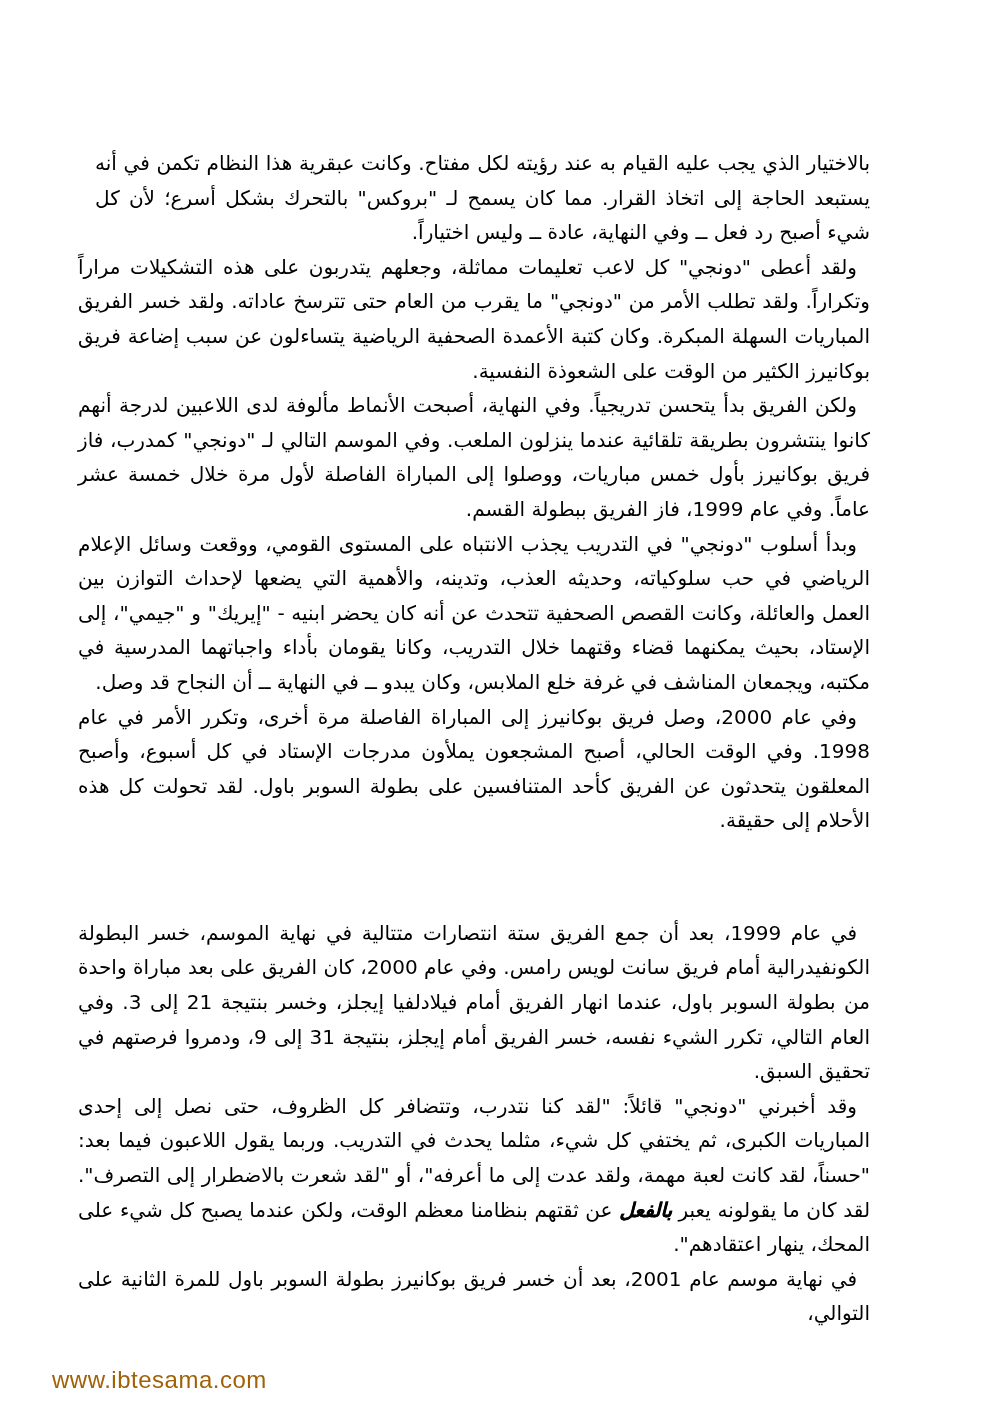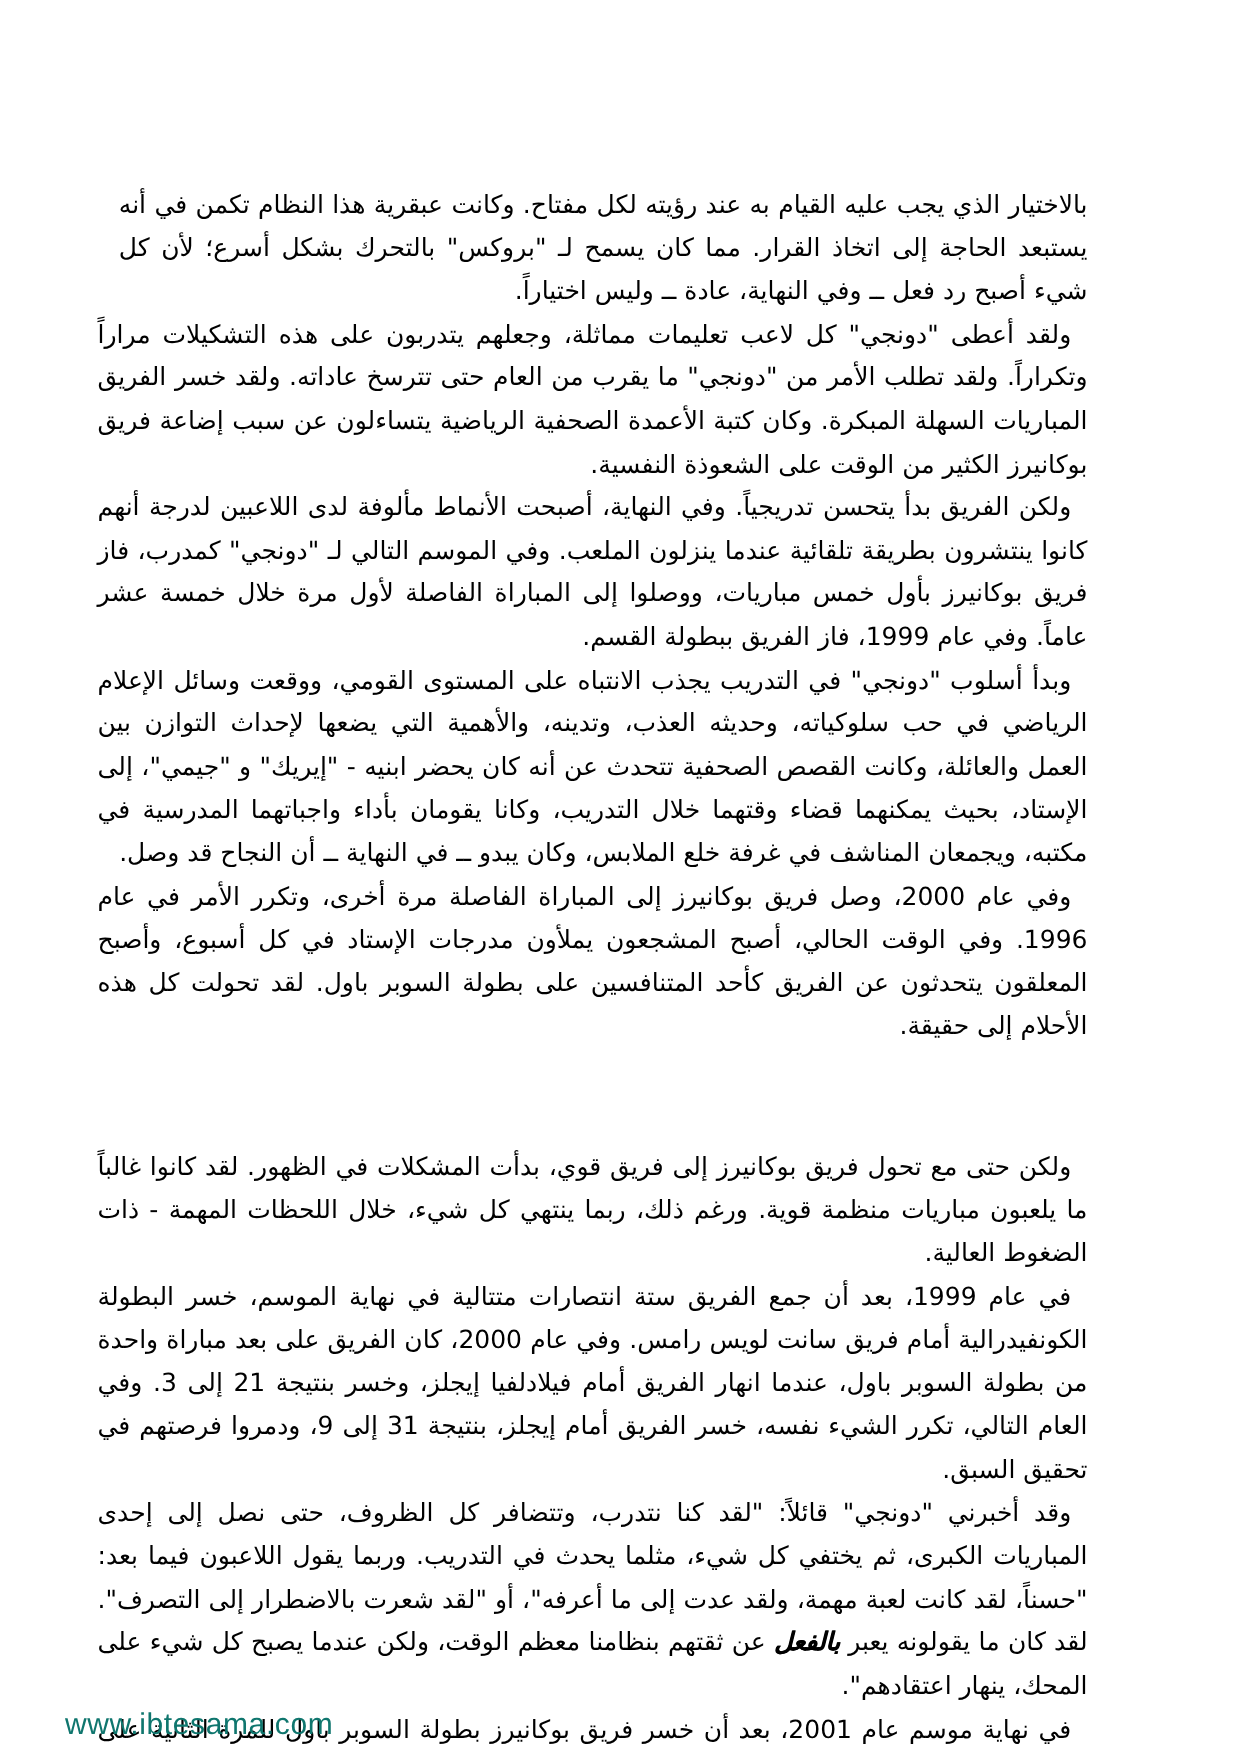--- a/index.html
+++ b/index.html
@@ -46,36 +46,35 @@
     font-style: italic;
   }
   .watermark {
     position: absolute;
     left: 52px;
     top: 1366px;
     direction: ltr;
     font-family: "Liberation Sans", sans-serif;
     font-size: 24px;
     letter-spacing: 0.5px;
-    color: #0f766e;
+    color: #a16207;
   }
 </style>
 </head>
 <body>
 
 <div class="page">
   <main class="text-column">
     <p class="para continuation">بالاختيار الذي يجب عليه القيام به عند رؤيته لكل مفتاح. وكانت عبقرية هذا النظام تكمن في أنه يستبعد الحاجة إلى اتخاذ القرار. مما كان يسمح لـ "بروكس" بالتحرك بشكل أسرع؛ لأن كل شيء أصبح رد فعل ــ وفي النهاية، عادة ــ وليس اختياراً.</p>
     <p class="para">ولقد أعطى "دونجي" كل لاعب تعليمات مماثلة، وجعلهم يتدربون على هذه التشكيلات مراراً وتكراراً. ولقد تطلب الأمر من "دونجي" ما يقرب من العام حتى تترسخ عاداته. ولقد خسر الفريق المباريات السهلة المبكرة. وكان كتبة الأعمدة الصحفية الرياضية يتساءلون عن سبب إضاعة فريق بوكانيرز الكثير من الوقت على الشعوذة النفسية.</p>
     <p class="para">ولكن الفريق بدأ يتحسن تدريجياً. وفي النهاية، أصبحت الأنماط مألوفة لدى اللاعبين لدرجة أنهم كانوا ينتشرون بطريقة تلقائية عندما ينزلون الملعب. وفي الموسم التالي لـ "دونجي" كمدرب، فاز فريق بوكانيرز بأول خمس مباريات، ووصلوا إلى المباراة الفاصلة لأول مرة خلال خمسة عشر عاماً. وفي عام 1999، فاز الفريق ببطولة القسم.</p>
     <p class="para">وبدأ أسلوب "دونجي" في التدريب يجذب الانتباه على المستوى القومي، ووقعت وسائل الإعلام الرياضي في حب سلوكياته، وحديثه العذب، وتدينه، والأهمية التي يضعها لإحداث التوازن بين العمل والعائلة، وكانت القصص الصحفية تتحدث عن أنه كان يحضر ابنيه - "إيريك" و "جيمي"، إلى الإستاد، بحيث يمكنهما قضاء وقتهما خلال التدريب، وكانا يقومان بأداء واجباتهما المدرسية في مكتبه، ويجمعان المناشف في غرفة خلع الملابس، وكان يبدو ــ في النهاية ــ أن النجاح قد وصل.</p>
-    <p class="para">وفي عام 2000، وصل فريق بوكانيرز إلى المباراة الفاصلة مرة أخرى، وتكرر الأمر في عام 1996. وفي الوقت الحالي، أصبح المشجعون يملأون مدرجات الإستاد في كل أسبوع، وأصبح المعلقون يتحدثون عن الفريق كأحد المتنافسين على بطولة السوبر باول. لقد تحولت كل هذه الأحلام إلى حقيقة.</p>
+    <p class="para">وفي عام 2000، وصل فريق بوكانيرز إلى المباراة الفاصلة مرة أخرى، وتكرر الأمر في عام 1998. وفي الوقت الحالي، أصبح المشجعون يملأون مدرجات الإستاد في كل أسبوع، وأصبح المعلقون يتحدثون عن الفريق كأحد المتنافسين على بطولة السوبر باول. لقد تحولت كل هذه الأحلام إلى حقيقة.</p>
 
     <div class="section-gap"></div>
 
-    <p class="para">ولكن حتى مع تحول فريق بوكانيرز إلى فريق قوي، بدأت المشكلات في الظهور. لقد كانوا غالباً ما يلعبون مباريات منظمة قوية. ورغم ذلك، ربما ينتهي كل شيء، خلال اللحظات المهمة - ذات الضغوط العالية.</p>
     <p class="para">في عام 1999، بعد أن جمع الفريق ستة انتصارات متتالية في نهاية الموسم، خسر البطولة الكونفيدرالية أمام فريق سانت لويس رامس. وفي عام 2000، كان الفريق على بعد مباراة واحدة من بطولة السوبر باول، عندما انهار الفريق أمام فيلادلفيا إيجلز، وخسر بنتيجة 21 إلى 3. وفي العام التالي، تكرر الشيء نفسه، خسر الفريق أمام إيجلز، بنتيجة 31 إلى 9، ودمروا فرصتهم في تحقيق السبق.</p>
     <p class="para"><span>وقد أخبرني "دونجي" قائلاً: "لقد كنا نتدرب، وتتضافر كل الظروف، حتى نصل إلى إحدى المباريات الكبرى، ثم يختفي كل شيء، مثلما يحدث في التدريب. وربما يقول اللاعبون فيما بعد: "حسناً، لقد كانت لعبة مهمة، ولقد عدت إلى ما أعرفه"، أو "لقد شعرت بالاضطرار إلى التصرف". لقد كان ما يقولونه يعبر </span><span class="emphasis">بالفعل</span><span> عن ثقتهم بنظامنا معظم الوقت، ولكن عندما يصبح كل شيء على المحك، ينهار اعتقادهم".</span></p>
     <p class="para">في نهاية موسم عام 2001، بعد أن خسر فريق بوكانيرز بطولة السوبر باول للمرة الثانية على التوالي،</p>
   </main>
 
   <div class="watermark">www.ibtesama.com</div>
 </div>
 
 </body></html>

